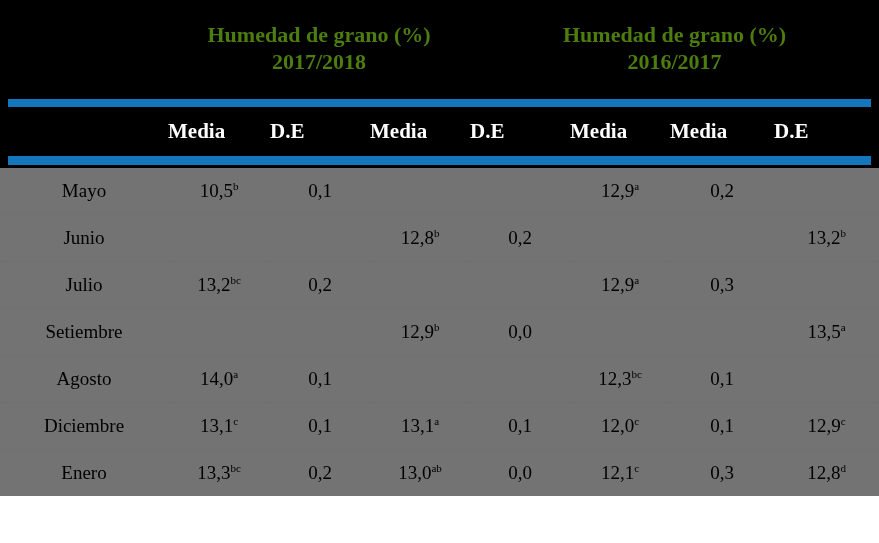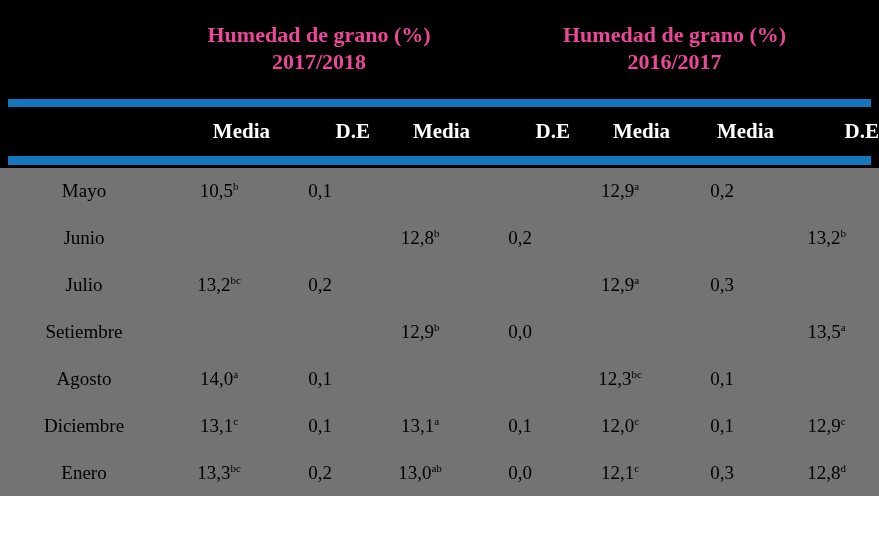--- a/index.html
+++ b/index.html
@@ -18,21 +18,21 @@
     overflow: hidden;
   }
   table.data {
     width: 879px;
     border-collapse: collapse;
     table-layout: fixed;
   }
   
   tr.title-row {
     background: #000000;
-    color: #ec4899;
+    color: #4d7c0f;
     font-family: Liberation Serif, serif;
   }
   tr.title-row td {
     padding: 0;
     height: 96px;
     vertical-align: middle;
     text-align: center;
     font-weight: bold;
     font-size: 22px;
     line-height: 1.25;
@@ -48,21 +48,21 @@
     margin: 0 8px;
   }
   tr.sub-row {
     background: #000000;
     color: #ffffff;
   }
   tr.sub-row td {
     padding: 0;
     height: 42px;
     vertical-align: middle;
-    text-align: right;
+    text-align: left;
     font-weight: bold;
     font-size: 21px;
   }
   tr.blue-rule2 td {
     background: #000000;
     padding: 0;
     height: 16px;
   }
   .blue-bar2 {
     height: 9px;

